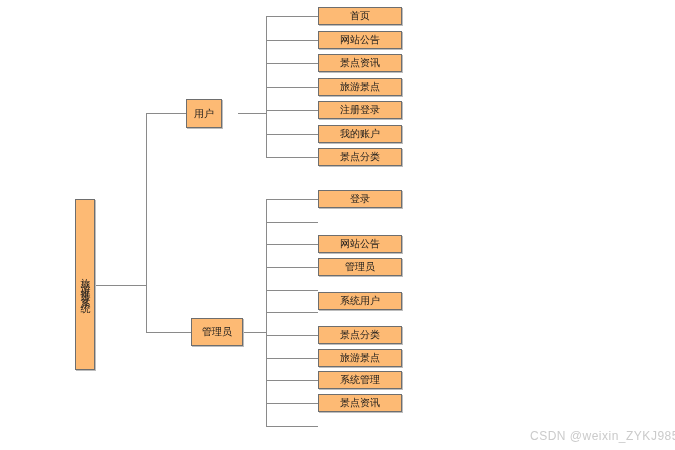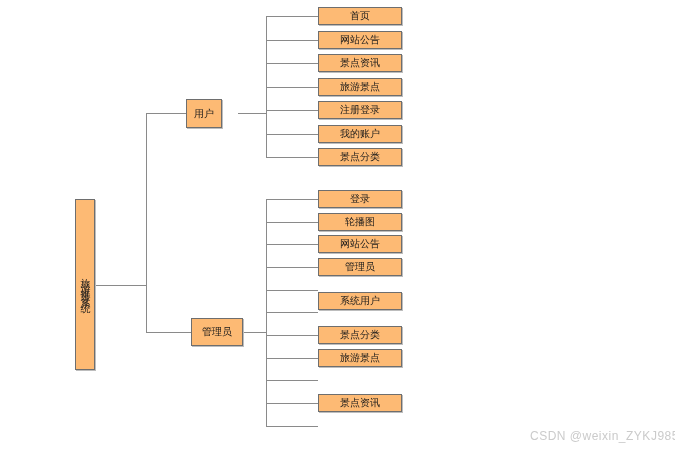--- a/index.html
+++ b/index.html
@@ -109,23 +109,23 @@
 
   <div class="node leaf" style="top:7px">首页</div>
   <div class="node leaf" style="top:31px">网站公告</div>
   <div class="node leaf" style="top:54px">景点资讯</div>
   <div class="node leaf" style="top:78px">旅游景点</div>
   <div class="node leaf" style="top:101px">注册登录</div>
   <div class="node leaf" style="top:125px">我的账户</div>
   <div class="node leaf" style="top:148px">景点分类</div>
 
   <div class="node leaf" style="top:190px">登录</div>
-  <div class="node leaf" style="top:213px">轮播图</div>
   <div class="node leaf" style="top:235px">网站公告</div>
   <div class="node leaf" style="top:258px">管理员</div>
   <div class="node leaf" style="top:292px">系统用户</div>
   <div class="node leaf" style="top:326px">景点分类</div>
   <div class="node leaf" style="top:349px">旅游景点</div>
+  <div class="node leaf" style="top:371px">系统管理</div>
   <div class="node leaf" style="top:394px">景点资讯</div>
 
   <div class="watermark">CSDN @weixin_ZYKJ985</div>
 
 </div>
 
 </body></html>

